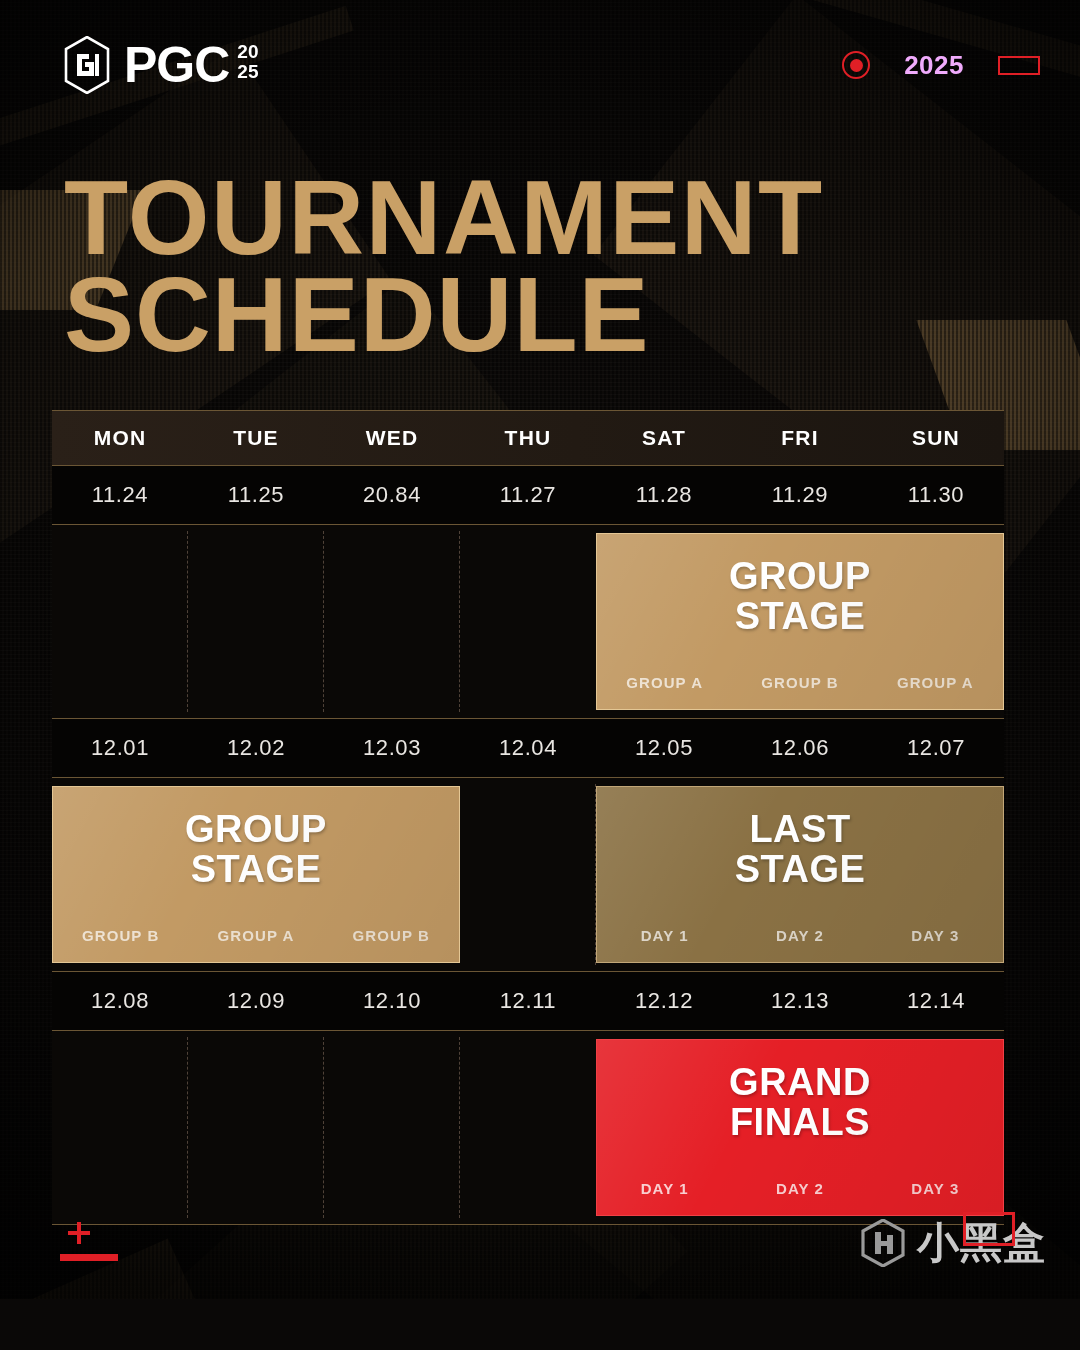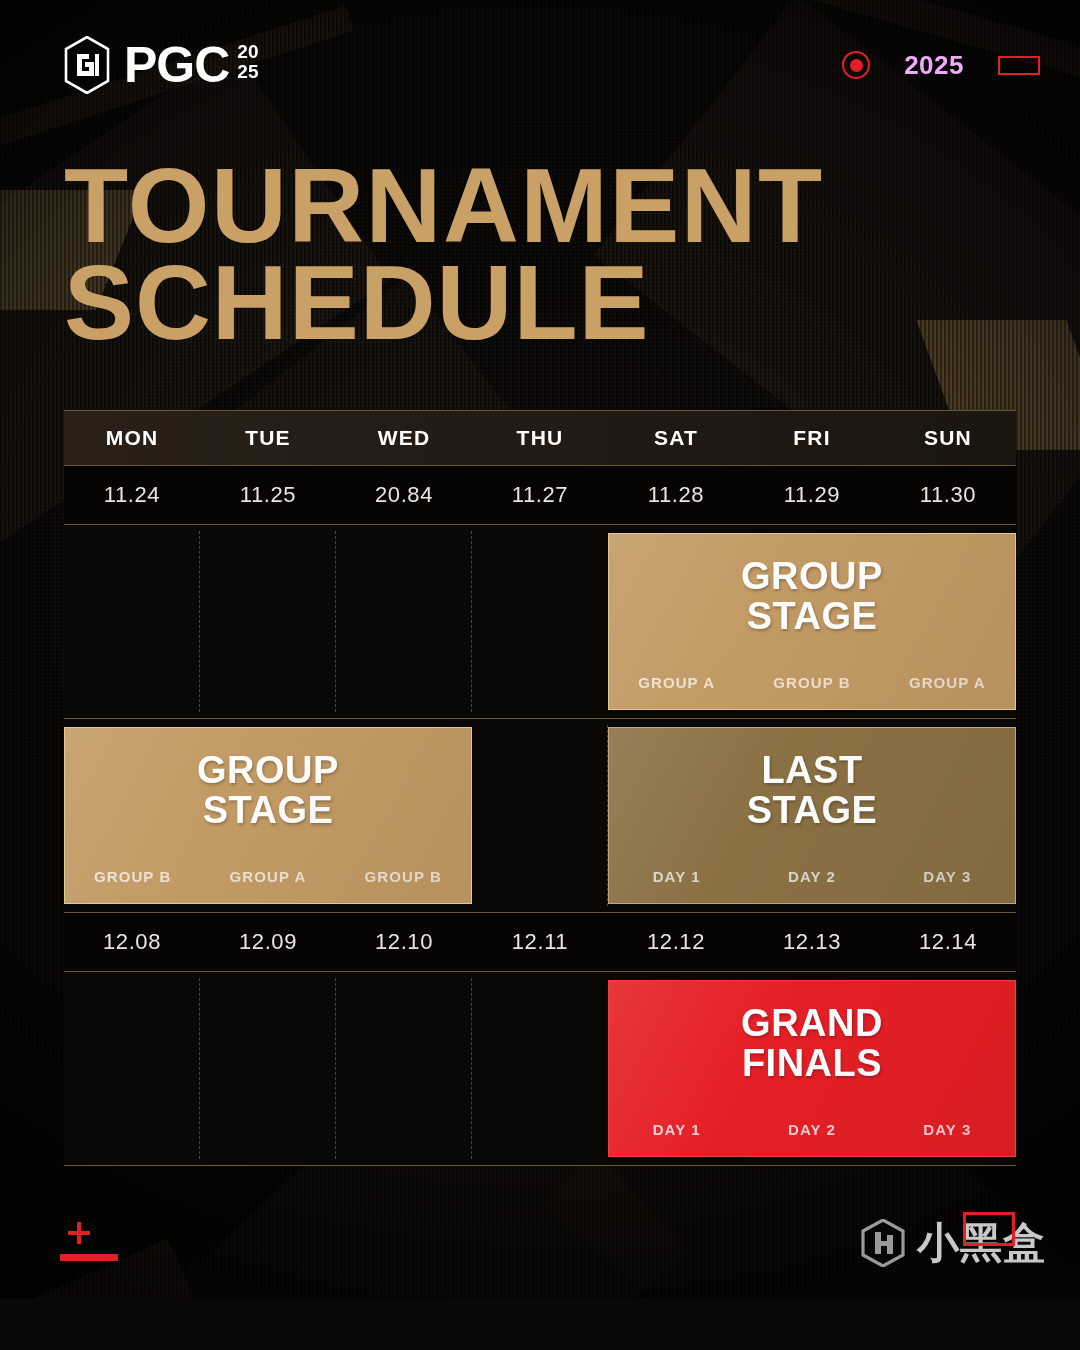--- a/index.html
+++ b/index.html
@@ -73,35 +73,35 @@
 
   .topright { display:flex; align-items:center; gap:34px; }
   .rec-dot { width:28px; height:28px; border:2px solid #e01f26; border-radius:50%;
              display:flex; align-items:center; justify-content:center; }
   .rec-dot i { width:13px; height:13px; border-radius:50%; background:#e01f26; display:block; }
   .rec-year { color:#f0abfc; font-size:26px; font-weight:800; letter-spacing:.5px; }
   .rec-bar { width:42px; height:19px; border:2px solid #e01f26; }
 
   
   .title {
-    position:absolute; left:64px; top:158px; z-index:5;
+    position:absolute; left:64px; top:170px; z-index:5;
     color:#c9a066;
     font-family:"Liberation Sans", sans-serif;
     font-size:105px;
     font-weight:700;
     line-height:.92;
     letter-spacing:1px;
     text-transform:uppercase;
   }
   .title span { display:block; white-space:nowrap; }
   .title .l1 { letter-spacing:1.5px; }
 
   
   .grid {
-    position:absolute; left:64px; top:410px; width:952px; z-index:5;
+    position:absolute; left:52px; top:410px; width:952px; z-index:5;
   }
 
   .row { display:grid; grid-template-columns:repeat(7, 1fr); position:relative; }
 
   .row-days {
     height:56px;
     background:linear-gradient(90deg, #2a2018 0%, #221a13 55%, #1b1510 100%);
     border-top:1px solid #6b5635;
     border-bottom:1px solid #6b5635;
   }
@@ -286,20 +286,29 @@
           <b>STAGE</b>
         </div>
         <div class="event-sub" style="grid-template-columns:repeat(3,1fr);">
           <span>GROUP A</span>
           <span>GROUP B</span>
           <span>GROUP A</span>
         </div>
       </div>
     </div>
 
+    <div class="row row-dates">
+      <div class="cell">12.01</div>
+      <div class="cell">12.02</div>
+      <div class="cell">12.03</div>
+      <div class="cell">12.04</div>
+      <div class="cell">12.05</div>
+      <div class="cell">12.06</div>
+      <div class="cell">12.07</div>
+    </div>
 
     <div class="row row-body">
       <div class="slot"></div>
       <div class="slot"></div>
       <div class="slot"></div>
       <div class="slot sep"></div>
       <div class="slot"></div>
       <div class="slot"></div>
       <div class="slot"></div>
 

